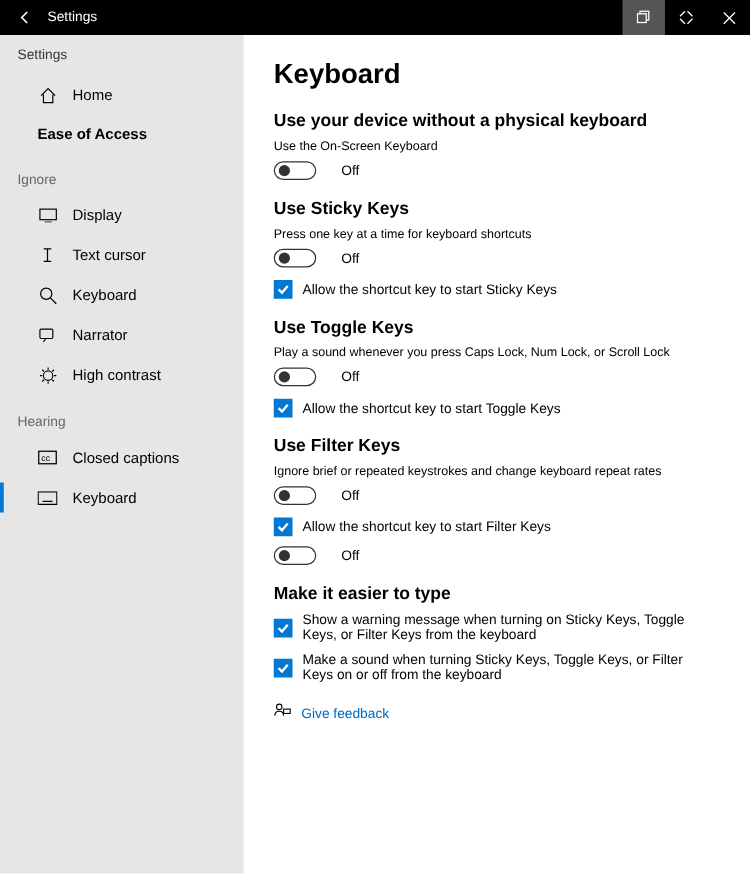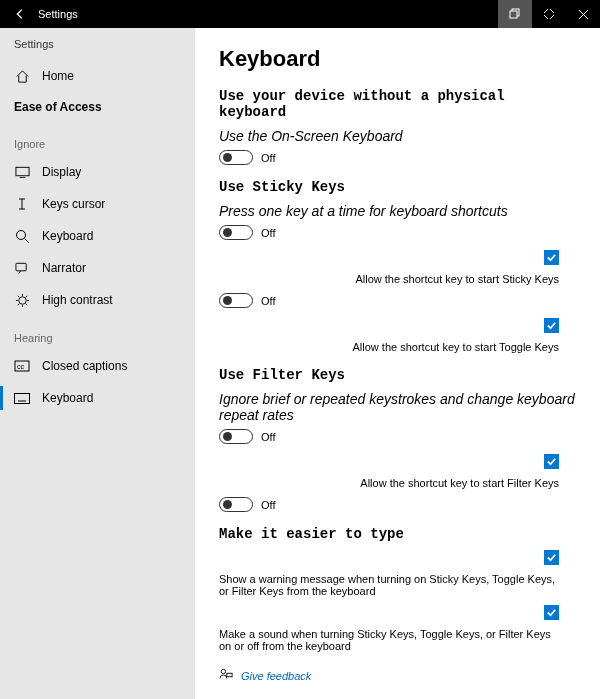--- a/index.html
+++ b/index.html
@@ -6,38 +6,38 @@
   body { width: 600px; height: 699px; overflow: hidden; background: #fff; font-size: 12px; color: #000; }
   .titlebar { height: 28px; background: #000; color: #fff; display: flex; align-items: center; padding-left: 6px; }
   .titlebar .back { width: 28px; height: 28px; display:flex; align-items:center; justify-content:center; cursor:pointer; }
   .titlebar .title { font-size: 11px; margin-left: 4px; }
   .titlebar .spacer { flex: 1; }
   .winbtn { width: 34px; height: 28px; display:flex; align-items:center; justify-content:center; cursor:pointer; }
   .winbtn.highlight { background:#555; }
   .app { display: flex; height: 671px; }
   .sidebar { width: 195px; background: #e6e6e6; padding-top: 6px; display:flex; flex-direction:column; }
   .sidebar .crumb { font-size: 11px; padding: 4px 14px 10px 14px; color:#333; }
-  .sidebar .item { display:flex; align-items:center; gap:12px; padding: 8px 14px; font-size: 12px; cursor:pointer; }
+  .sidebar .item { display:flex; align-items:center; gap:12px; padding: 8px 30px; font-size: 12px; cursor:pointer; }
   .sidebar .item.current { font-weight:700; }
   .sidebar .item .ic { width:16px; height:16px; display:flex; align-items:center; justify-content:center; }
   .sidebar .group { font-size: 11px; color:#666; padding: 16px 14px 6px 14px; }
   .sidebar .item.selected { position:relative; }
   .sidebar .item.selected::before { content:""; position:absolute; left:0; top:4px; bottom:4px; width:3px; background:#0078d4; }
   .content { flex:1; background:#fff; padding: 18px 24px 12px 24px; overflow-y:auto; }
   h1 { font-size: 22px; font-weight:600; margin-bottom: 16px; }
-  h2 { font-size: 14px; font-weight:600; margin-top: 14px; margin-bottom: 8px; font-family: Liberation Mono, monospace; }
-  .desc { font-size: 14px; margin-bottom: 6px; color:#000;font-style:italic; }
-  .toggle-row { display:flex; align-items:center; gap:8px; margin-bottom:10px; }
+  h2 { font-size: 14px; font-weight:600; margin-top: 14px; margin-bottom: 8px; }
+  .desc { font-size: 10px; margin-bottom: 6px; color:#000; }
+  .toggle-row { display:flex; align-items:center; gap:20px; margin-bottom:10px; }
   .toggle { width: 34px; height: 15px; border:1px solid #333; border-radius: 10px; position:relative; cursor:pointer; background:#fff; }
   .toggle .knob { width:9px; height:9px; background:#333; border-radius:50%; position:absolute; top:2px; left:3px; }
   .toggle-label { font-size: 11px; }
-  .check-row { display:flex; align-items:flex-end; gap:8px; margin-bottom:8px; font-size:11px; max-width:340px;flex-direction:column; }
+  .check-row { display:flex; align-items:center; gap:8px; margin-bottom:8px; font-size:11px; max-width:340px; }
   .checkbox { width:15px; height:15px; background:#0078d4; display:flex; align-items:center; justify-content:center; flex-shrink:0; cursor:pointer; }
   .checkbox svg { width:11px; height:11px; }
-  .feedback { display:flex; align-items:center; gap:8px; color:#0067c0; font-size:11px; margin-top:16px; cursor:pointer;font-style:italic; }
+  .feedback { display:flex; align-items:center; gap:8px; color:#0067c0; font-size:11px; margin-top:16px; cursor:pointer; }
   .content::-webkit-scrollbar { width:10px; }
   .content::-webkit-scrollbar-thumb { background:#c0c0c0; }
 </style>
 </head>
 <body>
 
 <div class="titlebar">
   <div class="back">
     <svg width="14" height="14" viewBox="0 0 16 16">
         <path d="M10 3 L5 8 L10 13" stroke="#fff" stroke-width="1.5" fill="none"></path>
@@ -87,21 +87,21 @@
           </svg>
         </span>
       <span>Display</span>
     </div>
     <div class="item">
       <span class="ic">
           <svg width="14" height="14" viewBox="0 0 14 14">
             <path d="M4 2 H10 M7 2 V12 M4 12 H10" stroke="#000" fill="none"></path>
           </svg>
         </span>
-      <span>Keys cursor</span>
+      <span>Text cursor</span>
     </div>
     <div class="item">
       <span class="ic">
           <svg width="15" height="15" viewBox="0 0 15 15">
             <circle cx="6" cy="6" r="4.5" stroke="#000" fill="none"></circle>
             <line x1="9.5" y1="9.5" x2="14" y2="14" stroke="#000"></line>
           </svg>
         </span>
       <span>Keyboard</span>
     </div>
@@ -172,20 +172,22 @@
     </div>
     <div class="check-row">
       <div class="checkbox">
           <svg viewBox="0 0 12 12">
             <path d="M2 6 L5 9 L10 3" stroke="#fff" stroke-width="2" fill="none"></path>
           </svg>
         </div>
       <span>Allow the shortcut key to start Sticky Keys</span>
     </div>
 
+    <h2>Use Toggle Keys</h2>
+    <div class="desc">Play a sound whenever you press Caps Lock, Num Lock, or Scroll Lock</div>
     <div class="toggle-row">
       <div class="toggle">
           <div class="knob"></div>
         </div>
       <span class="toggle-label">Off</span>
     </div>
     <div class="check-row">
       <div class="checkbox">
           <svg viewBox="0 0 12 12">
             <path d="M2 6 L5 9 L10 3" stroke="#fff" stroke-width="2" fill="none"></path>

